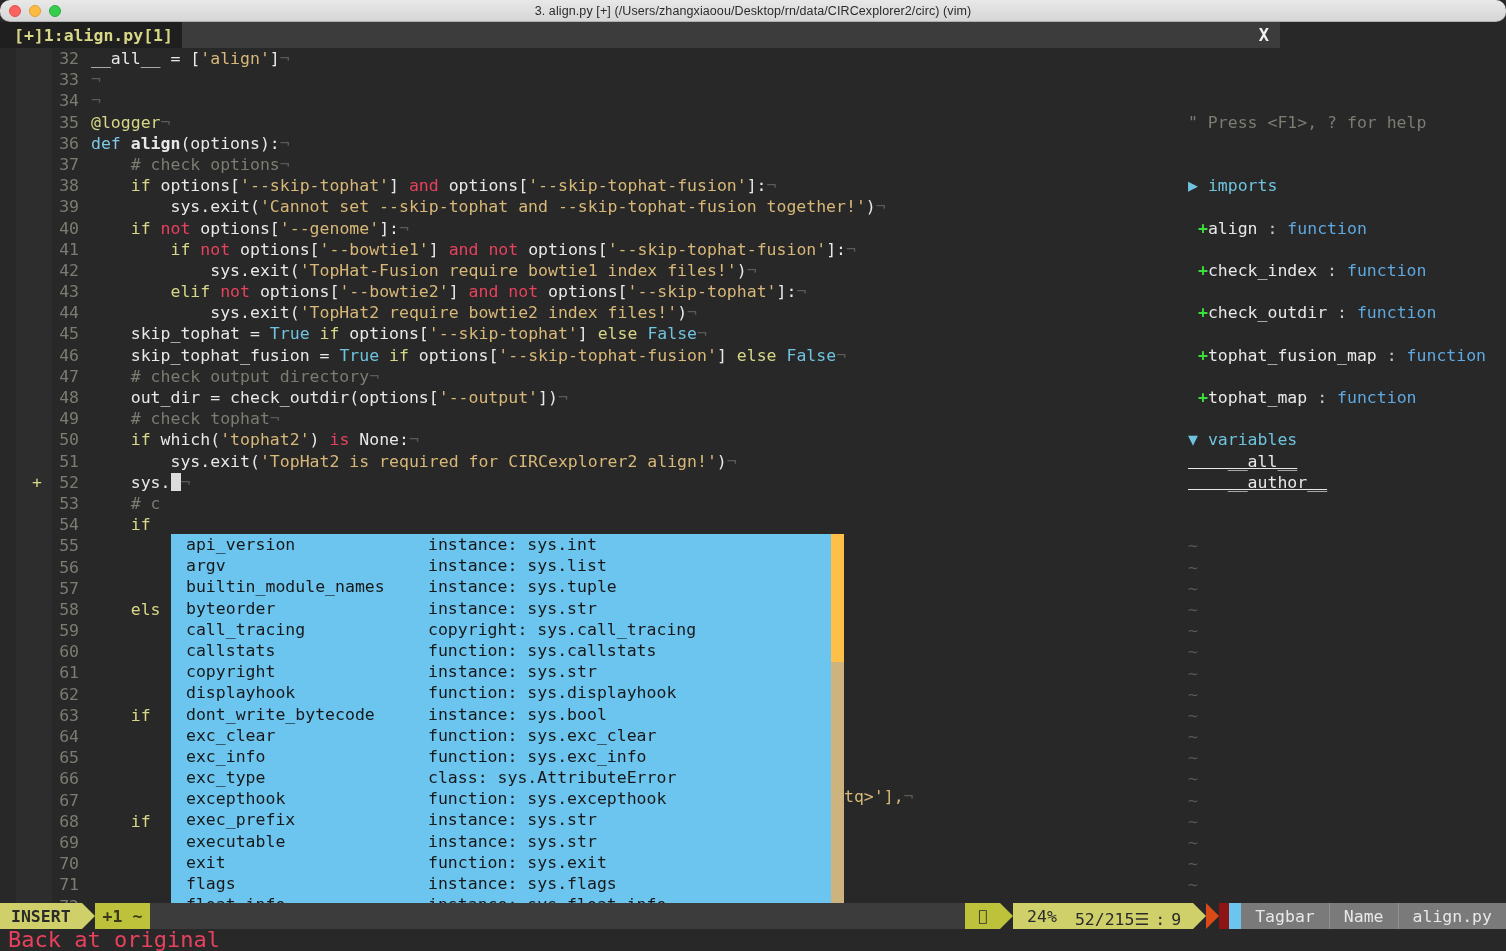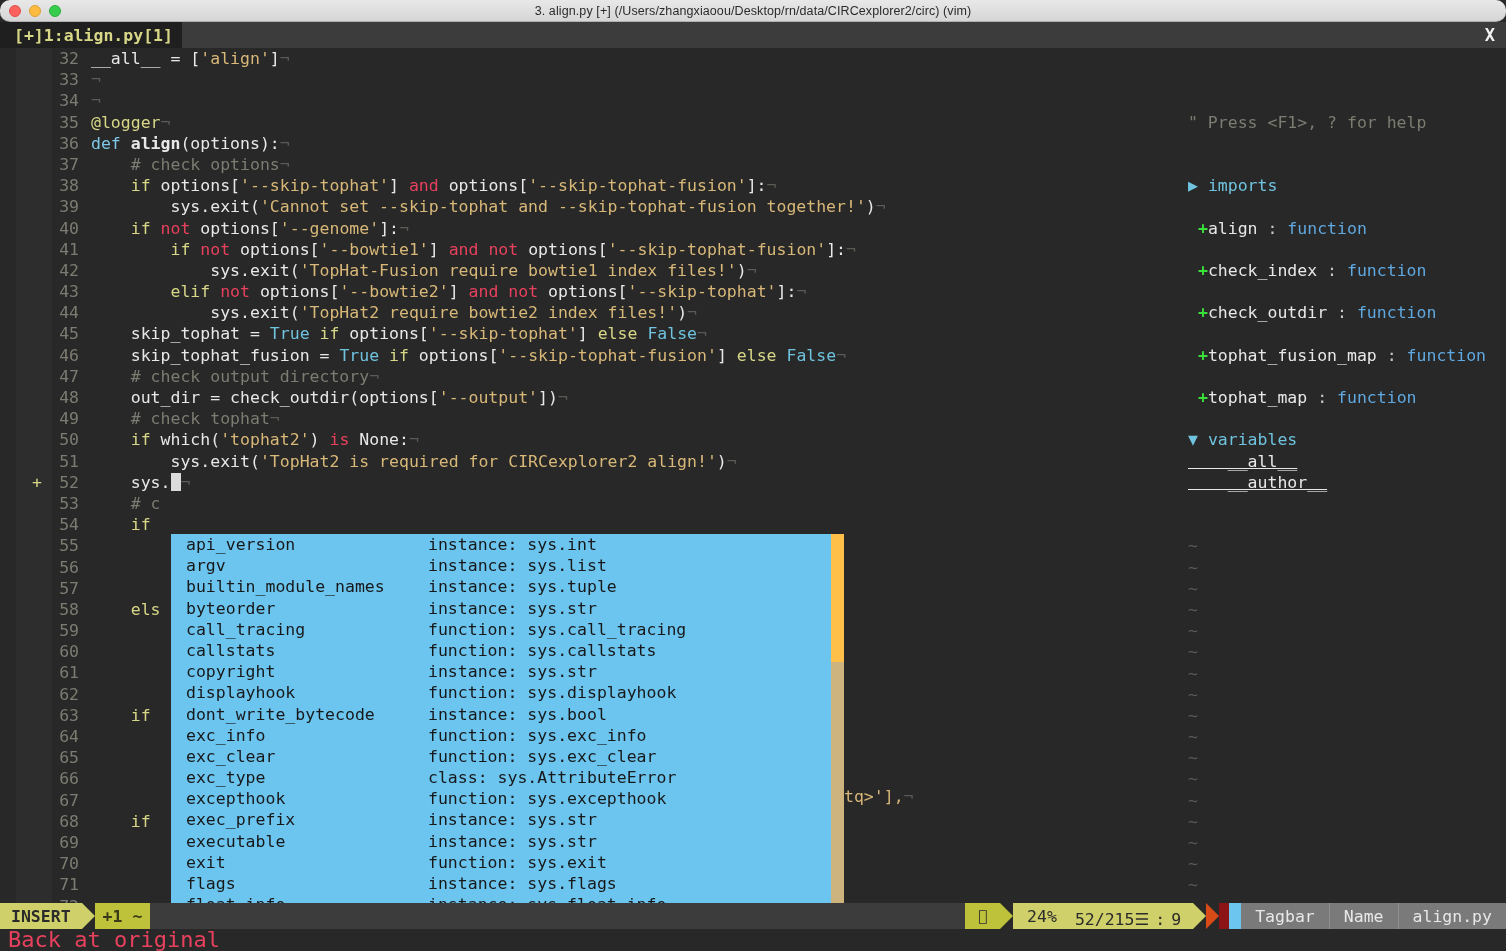--- a/index.html
+++ b/index.html
@@ -24,21 +24,21 @@
   .light.yellow { background: #fdbc40; border: 1px solid #dfa034; }
   .light.green { background: #35cd4b; border: 1px solid #2dae40; }
   .win-title {
     position: absolute; left: 0; right: 0; text-align: center;
     font-family: "Liberation Sans", sans-serif;
     font-size: 12.5px; color: #2b2b2b; letter-spacing: .1px;
   }
 
   
   .tabline {
-    position: absolute; top: 22px; left: 0; width: 1506px; height: 26px;
+    position: absolute; top: 22px; left: 0; width: 1280px; height: 26px;
     background: #3c3c3c;
     display: flex; align-items: center;
   }
   .tab {
     height: 26px; display: flex; align-items: center;
     padding: 0 9px 0 14px;
     background: #1f1f1f; color: #d7d787;
     font-size: 16.5px; font-weight: bold;
     letter-spacing: 0px;
   }
@@ -200,27 +200,27 @@
       <div class="foldcol"></div>
       <div class="code" id="code-lines"><span class="cline"><span class="lnum">32</span><span class="c-plain">__all__</span><span class="c-op"> = </span><span class="c-plain">[</span><span class="c-str">'align'</span><span class="c-plain">]</span><span class="c-eol">¬</span></span><span class="cline"><span class="lnum">33</span><span class="c-eol">¬</span></span><span class="cline"><span class="lnum">34</span><span class="c-eol">¬</span></span><span class="cline"><span class="lnum">35</span><span class="c-deco">@logger</span><span class="c-eol">¬</span></span><span class="cline"><span class="lnum">36</span><span class="c-def">def</span><span class="c-op"> </span><span class="c-fn">align</span><span class="c-plain">(options):</span><span class="c-eol">¬</span></span><span class="cline"><span class="lnum">37</span><span>    </span><span class="c-cmt"># check options</span><span class="c-eol">¬</span></span><span class="cline"><span class="lnum">38</span><span>    </span><span class="c-kw">if</span><span class="c-plain"> options[</span><span class="c-str">'--skip-tophat'</span><span class="c-plain">] </span><span class="c-not">and</span><span class="c-plain"> options[</span><span class="c-str">'--skip-tophat-fusion'</span><span class="c-plain">]:</span><span class="c-eol">¬</span></span><span class="cline"><span class="lnum">39</span><span>        </span><span class="c-plain">sys.exit(</span><span class="c-str">'Cannot set --skip-tophat and --skip-tophat-fusion together!'</span><span class="c-plain">)</span><span class="c-eol">¬</span></span><span class="cline"><span class="lnum">40</span><span>    </span><span class="c-kw">if</span><span class="c-op"> </span><span class="c-not">not</span><span class="c-plain"> options[</span><span class="c-str">'--genome'</span><span class="c-plain">]:</span><span class="c-eol">¬</span></span><span class="cline"><span class="lnum">41</span><span>        </span><span class="c-kw">if</span><span class="c-op"> </span><span class="c-not">not</span><span class="c-plain"> options[</span><span class="c-str">'--bowtie1'</span><span class="c-plain">] </span><span class="c-not">and</span><span class="c-op"> </span><span class="c-not">not</span><span class="c-plain"> options[</span><span class="c-str">'--skip-tophat-fusion'</span><span class="c-plain">]:</span><span class="c-eol">¬</span></span><span class="cline"><span class="lnum">42</span><span>            </span><span class="c-plain">sys.exit(</span><span class="c-str">'TopHat-Fusion require bowtie1 index files!'</span><span class="c-plain">)</span><span class="c-eol">¬</span></span><span class="cline"><span class="lnum">43</span><span>        </span><span class="c-kw">elif</span><span class="c-op"> </span><span class="c-not">not</span><span class="c-plain"> options[</span><span class="c-str">'--bowtie2'</span><span class="c-plain">] </span><span class="c-not">and</span><span class="c-op"> </span><span class="c-not">not</span><span class="c-plain"> options[</span><span class="c-str">'--skip-tophat'</span><span class="c-plain">]:</span><span class="c-eol">¬</span></span><span class="cline"><span class="lnum">44</span><span>            </span><span class="c-plain">sys.exit(</span><span class="c-str">'TopHat2 require bowtie2 index files!'</span><span class="c-plain">)</span><span class="c-eol">¬</span></span><span class="cline"><span class="lnum">45</span><span>    </span><span class="c-plain">skip_tophat = </span><span class="c-bool">True</span><span class="c-op"> </span><span class="c-kw">if</span><span class="c-plain"> options[</span><span class="c-str">'--skip-tophat'</span><span class="c-plain">] </span><span class="c-kw">else</span><span class="c-op"> </span><span class="c-bool">False</span><span class="c-eol">¬</span></span><span class="cline"><span class="lnum">46</span><span>    </span><span class="c-plain">skip_tophat_fusion = </span><span class="c-bool">True</span><span class="c-op"> </span><span class="c-kw">if</span><span class="c-plain"> options[</span><span class="c-str">'--skip-tophat-fusion'</span><span class="c-plain">] </span><span class="c-kw">else</span><span class="c-op"> </span><span class="c-bool">False</span><span class="c-eol">¬</span></span><span class="cline"><span class="lnum">47</span><span>    </span><span class="c-cmt"># check output directory</span><span class="c-eol">¬</span></span><span class="cline"><span class="lnum">48</span><span>    </span><span class="c-plain">out_dir = check_outdir(options[</span><span class="c-str">'--output'</span><span class="c-plain">])</span><span class="c-eol">¬</span></span><span class="cline"><span class="lnum">49</span><span>    </span><span class="c-cmt"># check tophat</span><span class="c-eol">¬</span></span><span class="cline"><span class="lnum">50</span><span>    </span><span class="c-kw">if</span><span class="c-plain"> which(</span><span class="c-str">'tophat2'</span><span class="c-plain">) </span><span class="c-not">is</span><span class="c-op"> </span><span class="c-plain">None</span><span class="c-plain">:</span><span class="c-eol">¬</span></span><span class="cline"><span class="lnum">51</span><span>        </span><span class="c-plain">sys.exit(</span><span class="c-str">'TopHat2 is required for CIRCexplorer2 align!'</span><span class="c-plain">)</span><span class="c-eol">¬</span></span><span class="cline"><span class="lnum">52</span><span>    </span><span class="c-plain">sys.</span><span class="cursor"></span><span class="c-eol">¬</span></span><span class="cline"><span class="lnum">53</span><span>    </span><span class="c-cmt"># c</span></span><span class="cline"><span class="lnum">54</span><span>    </span><span class="c-kw">if</span></span><span class="cline"><span class="lnum">55</span></span><span class="cline"><span class="lnum">56</span></span><span class="cline"><span class="lnum">57</span></span><span class="cline"><span class="lnum">58</span><span>    </span><span class="c-kw">els</span></span><span class="cline"><span class="lnum">59</span></span><span class="cline"><span class="lnum">60</span></span><span class="cline"><span class="lnum">61</span></span><span class="cline"><span class="lnum">62</span></span><span class="cline"><span class="lnum">63</span><span>    </span><span class="c-kw">if</span></span><span class="cline"><span class="lnum">64</span></span><span class="cline"><span class="lnum">65</span></span><span class="cline"><span class="lnum">66</span></span><span class="cline"><span class="lnum">67</span></span><span class="cline"><span class="lnum">68</span><span>    </span><span class="c-kw">if</span></span><span class="cline"><span class="lnum">69</span></span><span class="cline"><span class="lnum">70</span></span><span class="cline"><span class="lnum">71</span></span><span class="cline"><span class="lnum">72</span></span></div>
       <div id="overflow-frag" style="position: absolute; font-size: 16.5px; line-height: 21.2px; white-space: pre; top: 738px; left: 828px;"><span class="c-str">tq&gt;'],</span><span class="c-eol">¬</span></div>
 
       <div class="pum">
         <div id="pum-rows">
             <div class="pum-row"><span class="pum-word">api_version</span><span class="pum-kind">instance: sys.int</span></div>
             <div class="pum-row"><span class="pum-word">argv</span><span class="pum-kind">instance: sys.list</span></div>
             <div class="pum-row"><span class="pum-word">builtin_module_names</span><span class="pum-kind">instance: sys.tuple</span></div>
             <div class="pum-row"><span class="pum-word">byteorder</span><span class="pum-kind">instance: sys.str</span></div>
-            <div class="pum-row"><span class="pum-word">call_tracing</span><span class="pum-kind">function: sys.call_tracing</span></div>
+            <div class="pum-row"><span class="pum-word">call_tracing</span><span class="pum-kind">copyright: sys.call_tracing</span></div>
             <div class="pum-row"><span class="pum-word">callstats</span><span class="pum-kind">function: sys.callstats</span></div>
             <div class="pum-row"><span class="pum-word">copyright</span><span class="pum-kind">instance: sys.str</span></div>
             <div class="pum-row"><span class="pum-word">displayhook</span><span class="pum-kind">function: sys.displayhook</span></div>
             <div class="pum-row"><span class="pum-word">dont_write_bytecode</span><span class="pum-kind">instance: sys.bool</span></div>
+            <div class="pum-row"><span class="pum-word">exc_clear</span><span class="pum-kind">function: sys.exc_clear</span></div>
             <div class="pum-row"><span class="pum-word">exc_info</span><span class="pum-kind">function: sys.exc_info</span></div>
-            <div class="pum-row"><span class="pum-word">exc_clear</span><span class="pum-kind">function: sys.exc_clear</span></div>
             <div class="pum-row"><span class="pum-word">exc_type</span><span class="pum-kind">class: sys.AttributeError</span></div>
             <div class="pum-row"><span class="pum-word">excepthook</span><span class="pum-kind">function: sys.excepthook</span></div>
             <div class="pum-row"><span class="pum-word">exec_prefix</span><span class="pum-kind">instance: sys.str</span></div>
             <div class="pum-row"><span class="pum-word">executable</span><span class="pum-kind">instance: sys.str</span></div>
             <div class="pum-row"><span class="pum-word">exit</span><span class="pum-kind">function: sys.exit</span></div>
             <div class="pum-row"><span class="pum-word">flags</span><span class="pum-kind">instance: sys.flags</span></div>
             <div class="pum-row"><span class="pum-word">float_info</span><span class="pum-kind">instance: sys.float_info</span></div>
           </div>
         <div class="pum-sb">
           <div class="pum-thumb"></div>

